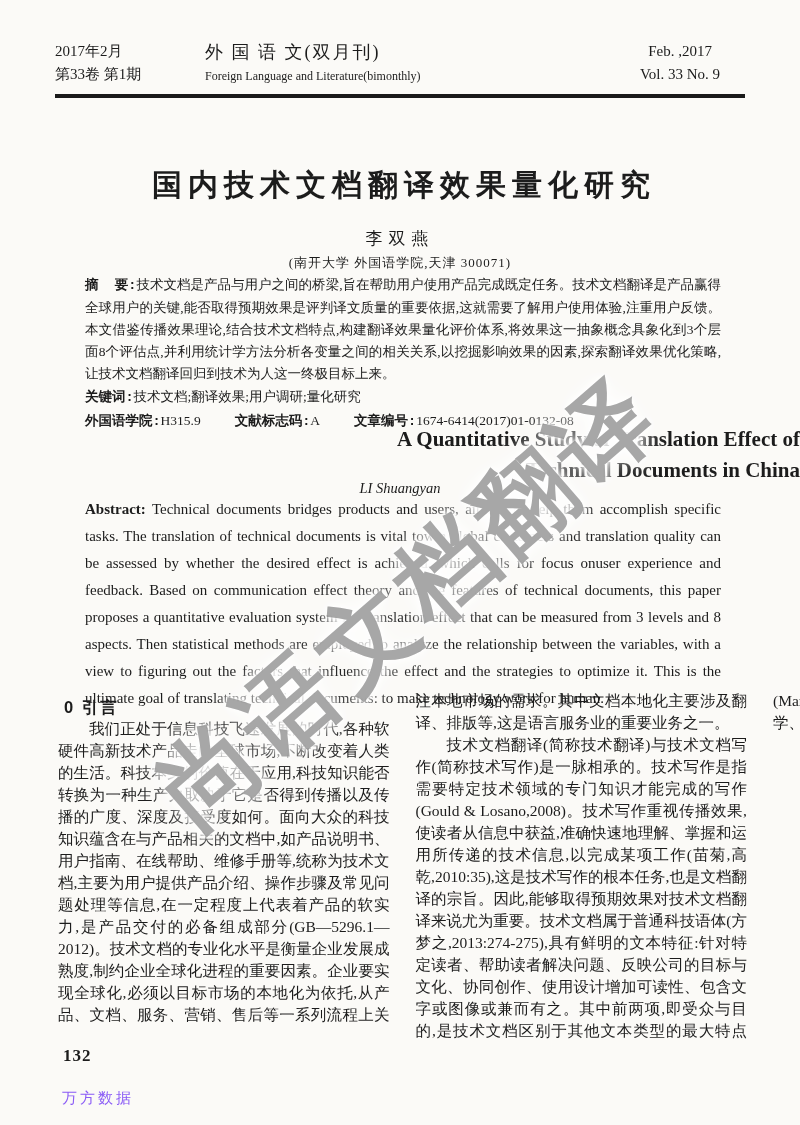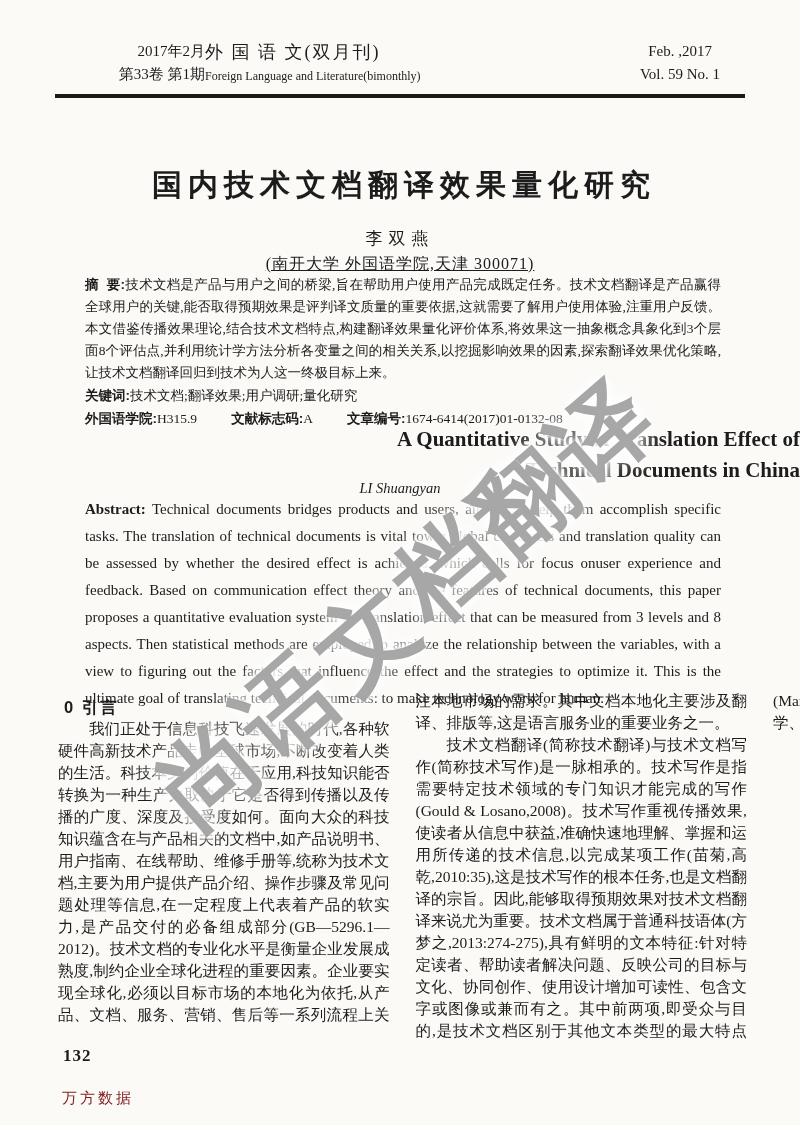--- a/index.html
+++ b/index.html
@@ -11,21 +11,21 @@
     background: #fbfaf7;
     overflow: hidden;
     font-family: "Liberation Serif", "DejaVu Serif", serif;
     color: #1c1c1c;
   }
   
   .masthead {
     position: absolute; top: 40px; left: 55px; right: 55px;
     display: flex; align-items: flex-start;
   }
-  .mast-left { width: 150px; text-align: right; font-size: 15px; line-height: 23px; }
+  .mast-left { width: 150px; text-align: left; font-size: 15px; line-height: 23px; }
   .mast-center { flex: 1; text-align: left; }
   .mast-right { width: 130px; text-align: center; font-size: 15px; line-height: 23px; }
   .journal-cn { font-size: 18px; letter-spacing: 2px; line-height: 24px; }
   .journal-en { font-size: 12px; line-height: 24px; }
   .double-rule {
     position: absolute; top: 94px; left: 55px; right: 55px;
     height: 3px;
     border-top: 2.5px solid #1a1a1a;
     border-bottom: 2px solid #1a1a1a;
   }
@@ -35,29 +35,29 @@
     text-align: center; font-size: 30px; font-weight: bold;
     letter-spacing: 6px;
     padding-left: 8px;
   }
   .author-cn {
     position: absolute; top: 227px; left: 0; right: 0;
     text-align: center; font-size: 17px; letter-spacing: 6px;
   }
   .affiliation {
     position: absolute; top: 254px; left: 0; right: 0;
-    text-align: center; font-size: 16px; letter-spacing: 1px; text-decoration: underline;
+    text-align: center; font-size: 13px; letter-spacing: 1px;
   }
   
   .abstract-cn {
     position: absolute; top: 274px; left: 85px; right: 79px;
     font-size: 13.5px; line-height: 22px; text-align: justify;
   }
   .abstract-cn .lbl {
-    font-family: Liberation Sans, sans-serif;
+    font-family: Liberation Mono, monospace;
     font-weight: bold; white-space: pre;
   }
   .meta-line { margin-top: 1px; }
   .meta-line .seg { margin-right: 34px; }
   .meta-line .seg:last-child { margin-right: 0; margin-top: 24px; }
   
   .title-en {
     position: absolute; top: 424px; left: 0; right: 0;
     text-align: right; font-size: 21px; font-weight: bold;
     line-height: 31px;
@@ -86,21 +86,21 @@
     margin: 6px 0 0 6px; letter-spacing: 2px;
   }
   .body-columns p { text-indent: 2em; }
   
   .page-number {
     position: absolute; left: 63px; top: 1046px;
     font-size: 17px; font-weight: 600; letter-spacing: 1px; text-align: right;
   }
   .scan-mark {
     position: absolute; left: 62px; top: 1089px;
-    font-size: 15px; color: #7f1d1d; letter-spacing: 3px;
+    font-size: 15px; color: #8b5cf6; letter-spacing: 3px;
   }
   
   .watermark {
     position: absolute; left: 70px; top: 538px; width: 680px;
     text-align: center;
     transform: rotate(-41deg);
     font-family: "Liberation Sans", "DejaVu Sans", sans-serif;
     font-weight: bold; font-size: 96px; letter-spacing: 8px;
     color: rgba(104, 104, 104, 0.58);
     text-shadow:
@@ -122,21 +122,21 @@
     <div class="mast-left">
       <div>2017年2月</div>
       <div>第33卷  第1期</div>
     </div>
     <div class="mast-center">
       <div class="journal-cn">外 国 语 文(双月刊)</div>
       <div class="journal-en">Foreign Language and Literature(bimonthly)</div>
     </div>
     <div class="mast-right">
       <div>Feb. ,2017</div>
-      <div>Vol. 59  No. 1</div>
+      <div>Vol. 33  No. 9</div>
     </div>
   </div>
   <div class="double-rule"></div>
 
   <div class="title-cn">国内技术文档翻译效果量化研究</div>
   <div class="author-cn">李双燕</div>
   <div class="affiliation">(南开大学 外国语学院,天津  300071)</div>
 
   <div class="abstract-cn">
     <div><span class="lbl">摘  要:</span><span>技术文档是产品与用户之间的桥梁,旨在帮助用户使用产品完成既定任务。技术文档翻译是产品赢得全球用户的关键,能否取得预期效果是评判译文质量的重要依据,这就需要了解用户使用体验,注重用户反馈。本文借鉴传播效果理论,结合技术文档特点,构建翻译效果量化评价体系,将效果这一抽象概念具象化到3个层面8个评估点,并利用统计学方法分析各变量之间的相关关系,以挖掘影响效果的因素,探索翻译效果优化策略,让技术文档翻译回归到技术为人这一终极目标上来。</span></div>

